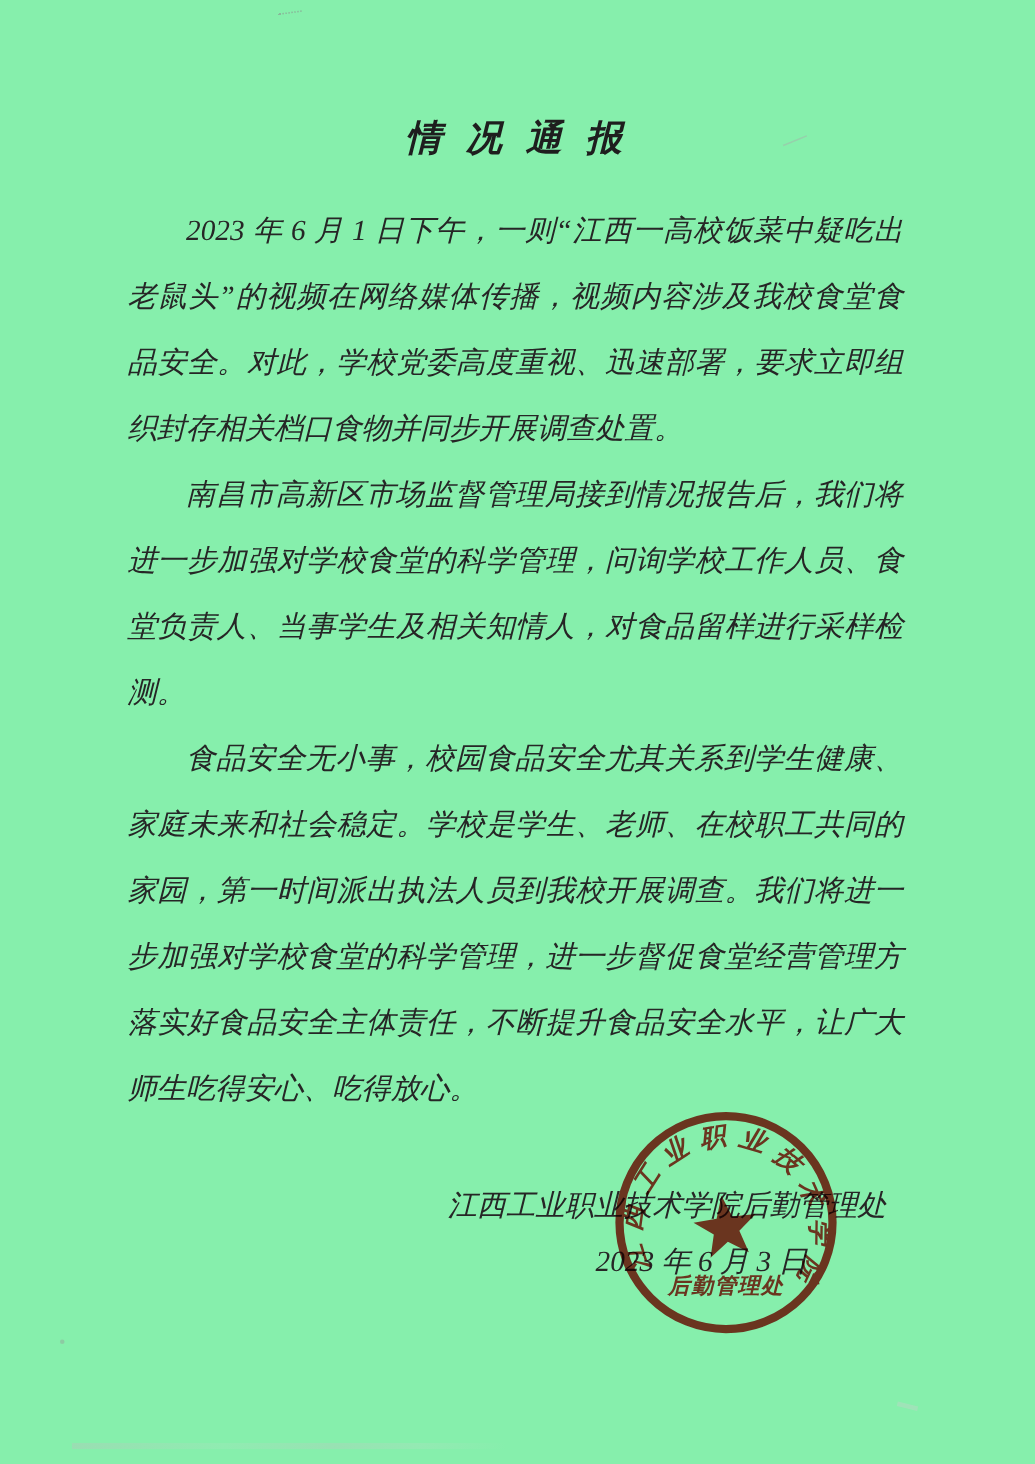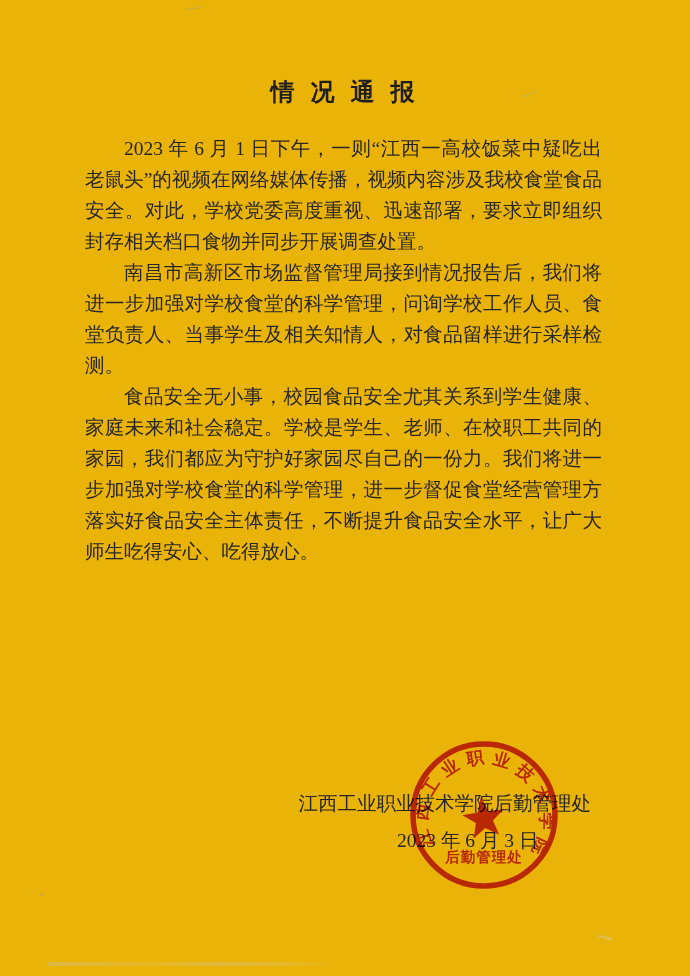--- a/index.html
+++ b/index.html
@@ -6,38 +6,39 @@
   html, body { margin: 0; padding: 0; }
   body {
     width: 690px; height: 976px;
     background: #ffffff;
     font-family: "Liberation Serif", serif;
     position: relative;
     overflow: hidden;
   }
   .page {
     position: absolute; inset: 0;
-    background: #eab308;
+    background: #86efac;
+    font-style: italic;
   }
   .doc-title {
     position: absolute;
     top: 76px; left: 0; right: 0;
     margin: 0;
     text-align: center;
     font-size: 24px;
     font-weight: bold;
     letter-spacing: 5px;
     color: #1e1e1e;
   }
   .doc-body {
     position: absolute;
     left: 85px; top: 133px;
     width: 517px;
     font-size: 19.5px;
-    line-height: 31px;
+    line-height: 44px;
     color: #262626;
     text-align: justify;
   }
   .doc-body p {
     margin: 0;
     text-indent: 2em;
   }
   .signature {
     position: absolute;
     top: 790px; right: 99px;
@@ -82,21 +83,21 @@
 </head>
 <body>
 
 <div class="page">
 
   <h1 class="doc-title">情 况 通 报</h1>
 
   <div class="doc-body">
     <p>2023 年 6 月 1 日下午，一则“江西一高校饭菜中疑吃出老鼠头”的视频在网络媒体传播，视频内容涉及我校食堂食品安全。对此，学校党委高度重视、迅速部署，要求立即组织封存相关档口食物并同步开展调查处置。</p>
     <p>南昌市高新区市场监督管理局接到情况报告后，我们将进一步加强对学校食堂的科学管理，问询学校工作人员、食堂负责人、当事学生及相关知情人，对食品留样进行采样检测。</p>
-    <p>食品安全无小事，校园食品安全尤其关系到学生健康、家庭未来和社会稳定。学校是学生、老师、在校职工共同的家园，我们都应为守护好家园尽自己的一份力。我们将进一步加强对学校食堂的科学管理，进一步督促食堂经营管理方落实好食品安全主体责任，不断提升食品安全水平，让广大师生吃得安心、吃得放心。</p>
+    <p>食品安全无小事，校园食品安全尤其关系到学生健康、家庭未来和社会稳定。学校是学生、老师、在校职工共同的家园，第一时间派出执法人员到我校开展调查。我们将进一步加强对学校食堂的科学管理，进一步督促食堂经营管理方落实好食品安全主体责任，不断提升食品安全水平，让广大师生吃得安心、吃得放心。</p>
   </div>
 
   <div class="signature">江西工业职业技术学院后勤管理处</div>
 
   <div class="date">2023 年 6 月 3 日</div>
 
   <svg class="seal" viewBox="-80 -80 160 160" xmlns="http://www.w3.org/2000/svg">
     <circle class="seal-ring" cx="0" cy="0" r="71" stroke="#c5271c"></circle>
     <path id="sealArc" d="M -48 36 A 57 57 0 1 1 48 36" fill="none"></path>
     <text class="seal-arc-text" fill="#c5271c">

